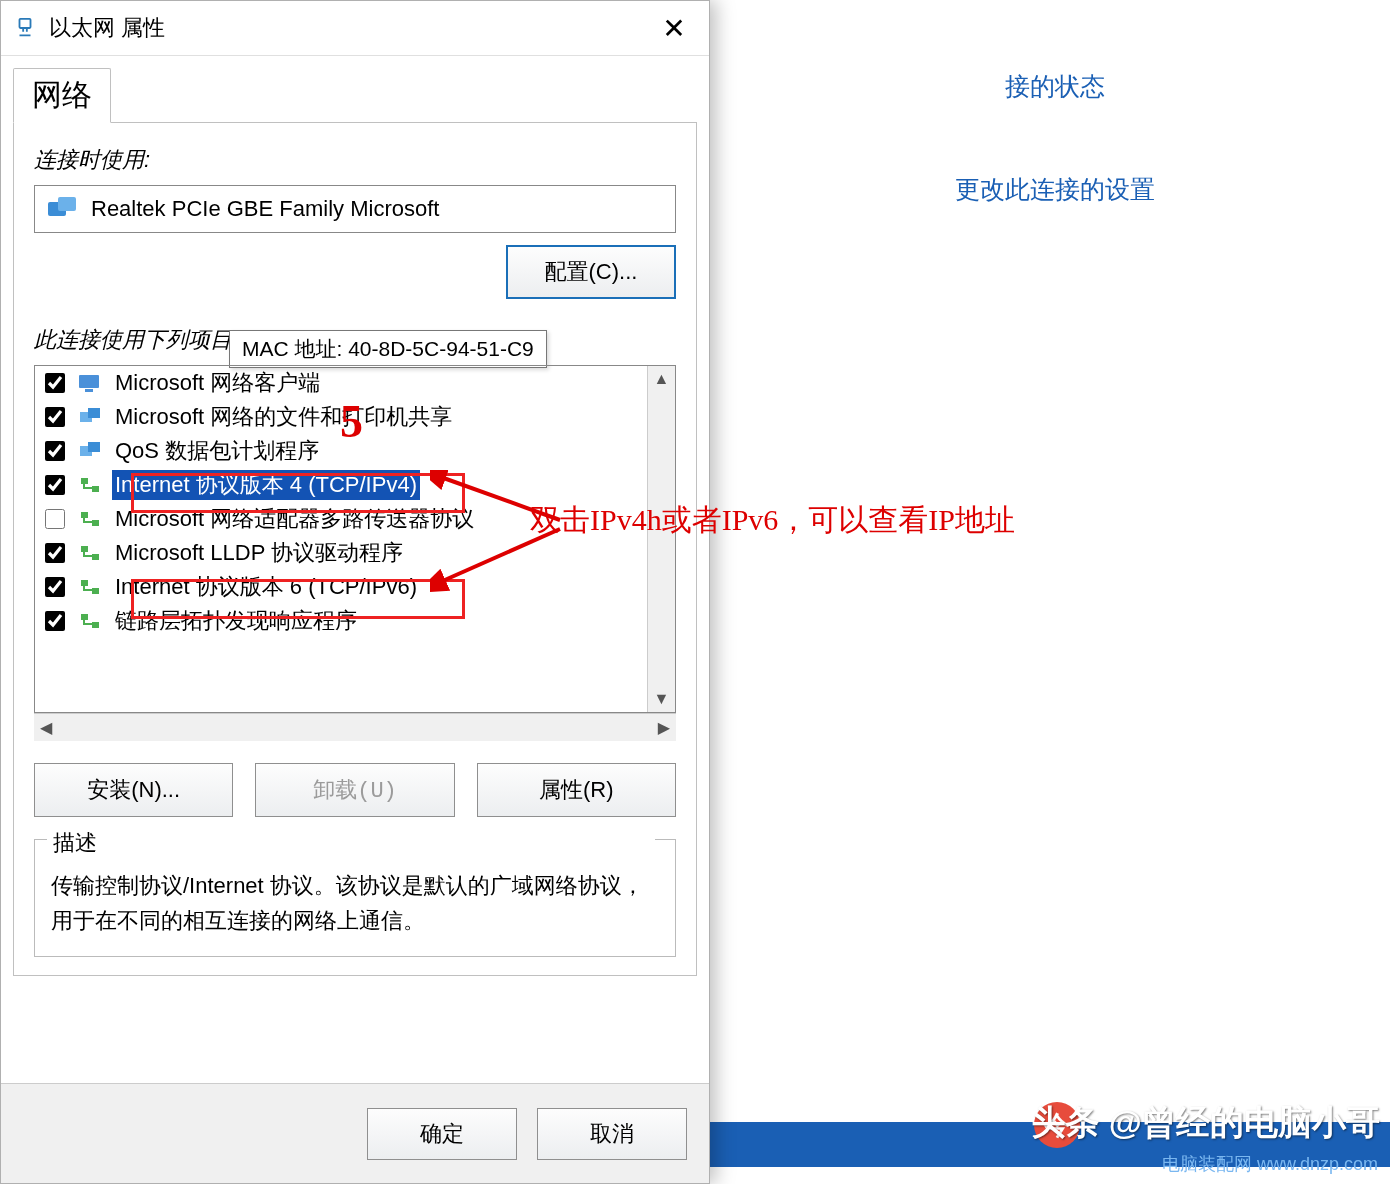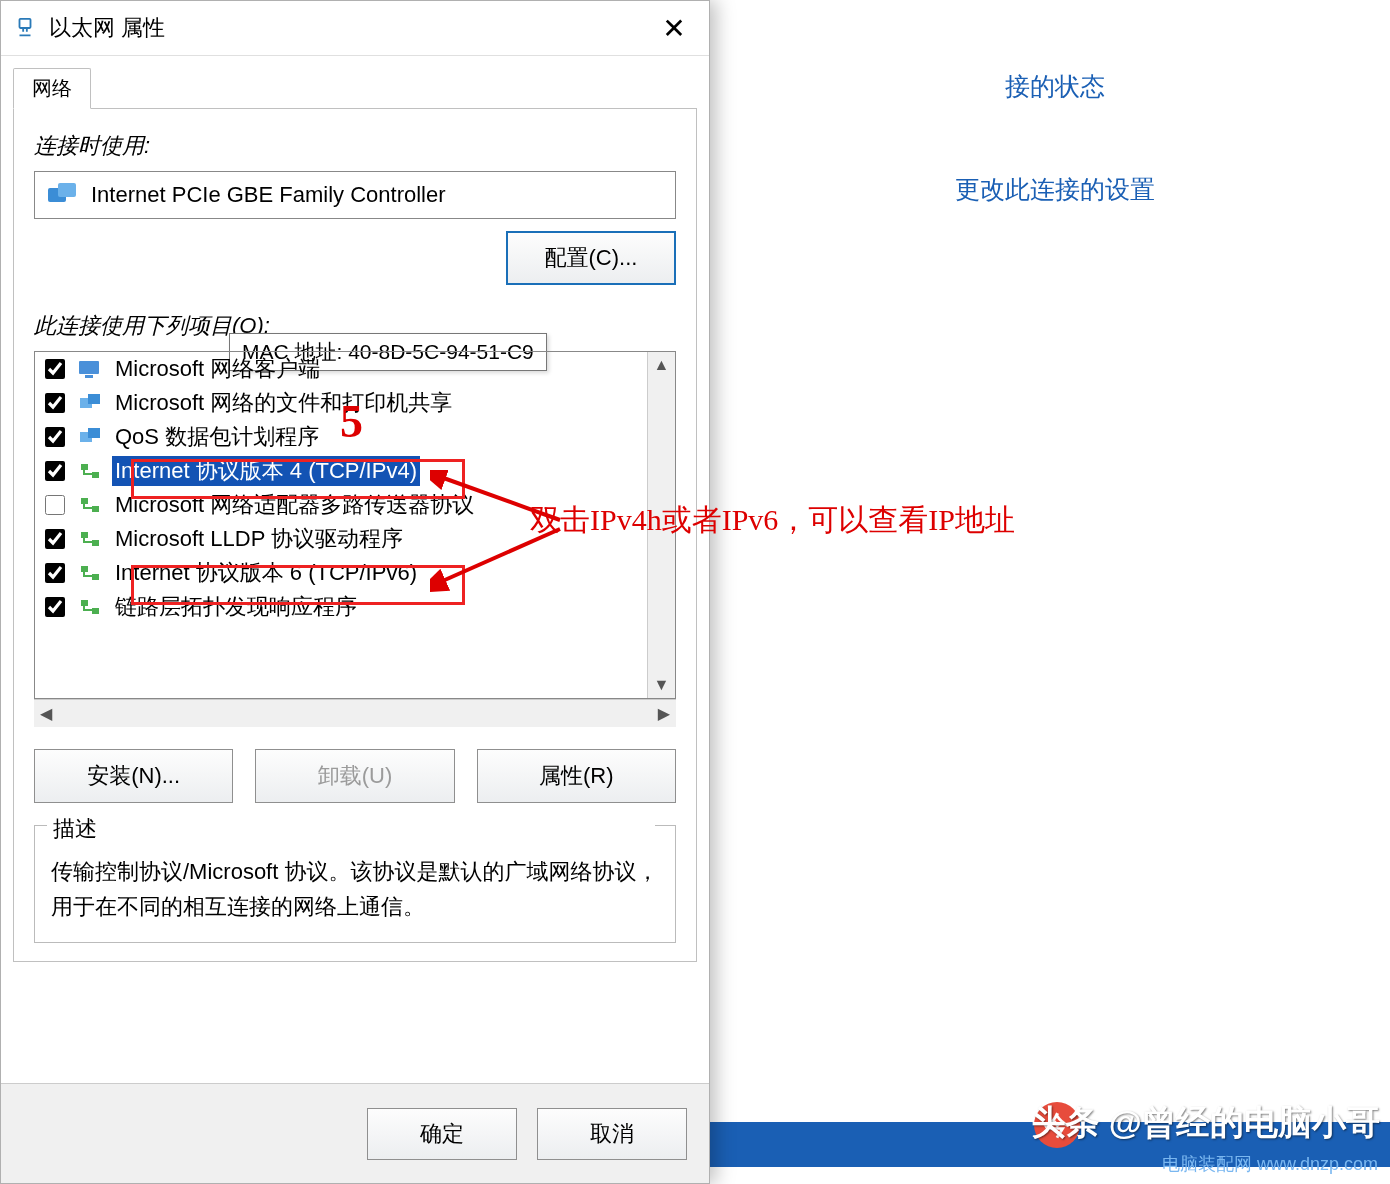--- a/index.html
+++ b/index.html
@@ -45,21 +45,21 @@
   .title-text { font-size: 22px; flex: 1; }
   .close-btn {
     width: 50px; height: 40px; display: flex; align-items: center; justify-content: center;
     font-size: 28px; cursor: pointer;
   }
 
   .tabstrip {
     display: flex; padding: 12px 12px 0 12px;
   }
   .tab {
-    padding: 6px 18px; font-size: 20px;
+    padding: 6px 18px; font-size: 30px;
     border: 1px solid #c0c0c0; border-bottom: 1px solid #fff;
     background: #fff; position: relative; z-index: 2;
     border-radius: 2px 2px 0 0;
   }
   .tabcontent {
     margin: 0 12px 12px 12px; border: 1px solid #c0c0c0;
     position: relative; top: -1px; padding: 22px 20px 18px 20px;
     flex: 0 0 auto;
   }
 
@@ -69,32 +69,31 @@
     margin-bottom: 12px;
   }
   .adapter-icon { width: 30px; height: 26px; }
   .adapter-name { font-size: 22px; }
 
   .tooltip-box {
     position: absolute; left: 215px; top: 207px;
     border: 1px solid #777; background: #fff;
     padding: 4px 12px; font-size: 21px;
     box-shadow: 2px 2px 4px rgba(0,0,0,0.15);
-    margin-top: 17px;
   }
 
   .configure-row { display: flex; justify-content: flex-end; margin-bottom: 26px; }
   .btn {
     min-width: 170px; height: 54px; font-size: 22px;
     background: linear-gradient(#fdfdfd,#eceef0); border: 1px solid #8f8f8f;
     display: inline-flex; align-items: center; justify-content: center;
     cursor: pointer;
   }
   .btn.primary-outline { border: 2px solid #1a6fb8; }
-  .btn.disabled { color: #9b9b9b; cursor: default; }
+  .btn.disabled { color: #9b9b9b; cursor: default; font-family: Liberation Mono, monospace; }
 
   .items-box {
     border: 1px solid #888; height: 348px; position: relative;
     display: flex;
   }
   .items-scroll {
     flex: 1; overflow: hidden; position: relative;
   }
   .item-row {
     display: flex; align-items: center; gap: 10px;
@@ -202,21 +201,21 @@
 
     <span class="label">连接时使用:</span>
 
     <div class="adapter-box">
       <span class="adapter-icon">
         <svg viewBox="0 0 30 26" width="30" height="26">
             <rect x="1" y="6" width="18" height="14" rx="2" fill="#3b8dd6"></rect>
             <rect x="11" y="1" width="18" height="14" rx="2" fill="#6bb1ea"></rect>
           </svg>
       </span>
-      <span class="adapter-name">Internet PCIe GBE Family Controller</span>
+      <span class="adapter-name">Realtek PCIe GBE Family Microsoft</span>
     </div>
 
     <div class="tooltip-box">MAC 地址: 40-8D-5C-94-51-C9</div>
 
     <div class="configure-row">
       <div class="btn primary-outline">配置(C)...</div>
     </div>
 
     <span class="label">此连接使用下列项目(O):</span>
 
@@ -322,21 +321,21 @@
     </div>
 
     <div class="action-row">
       <div class="btn">安装(N)...</div>
       <div class="btn disabled">卸载(U)</div>
       <div class="btn">属性(R)</div>
     </div>
 
     <div class="desc-group">
       <legend>描述</legend>
-      <div class="desc-text">传输控制协议/Microsoft 协议。该协议是默认的广域网络协议，用于在不同的相互连接的网络上通信。</div>
+      <div class="desc-text">传输控制协议/Internet 协议。该协议是默认的广域网络协议，用于在不同的相互连接的网络上通信。</div>
     </div>
 
   </div>
 
   <div class="dialog-footer">
     <div class="btn">确定</div>
     <div class="btn">取消</div>
   </div>
 
 </div>

